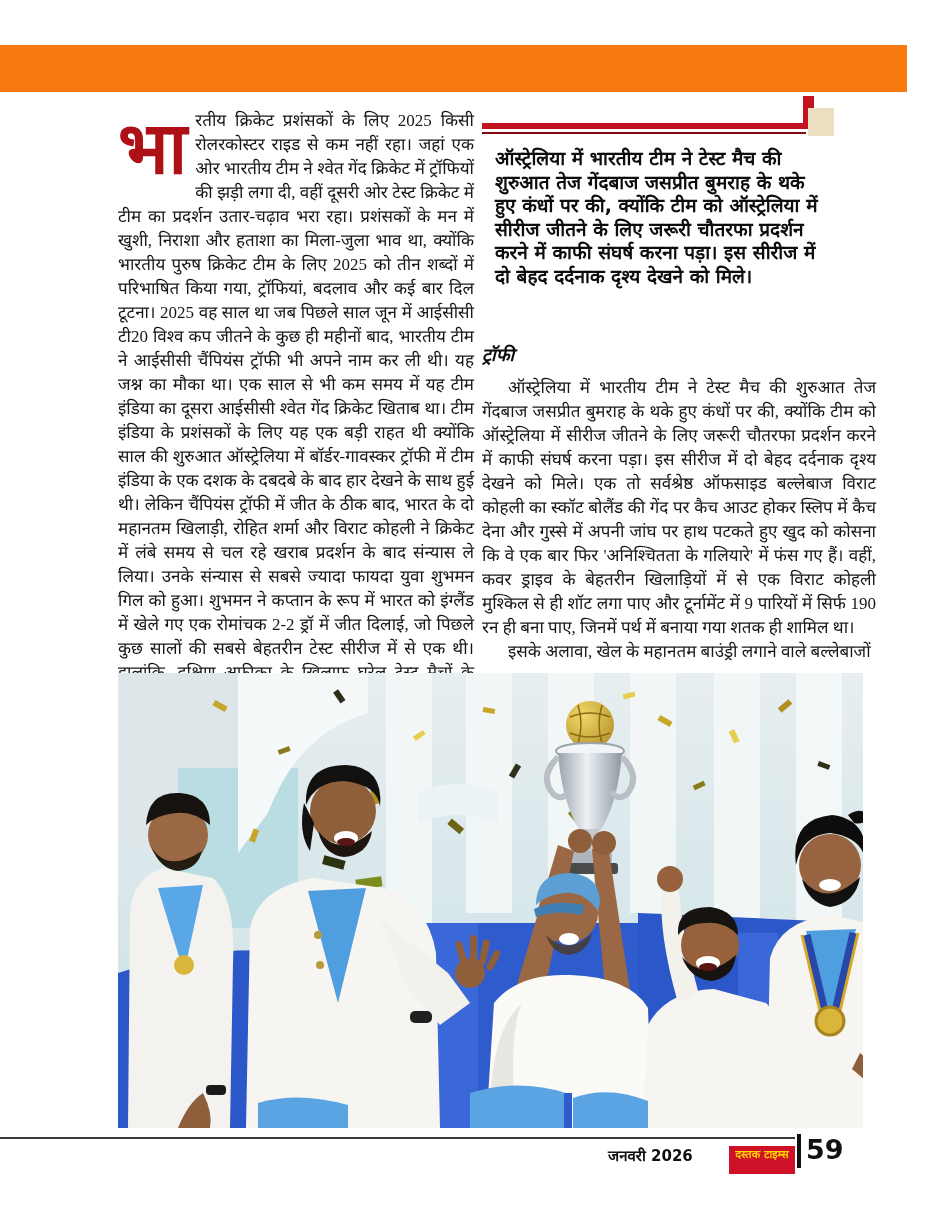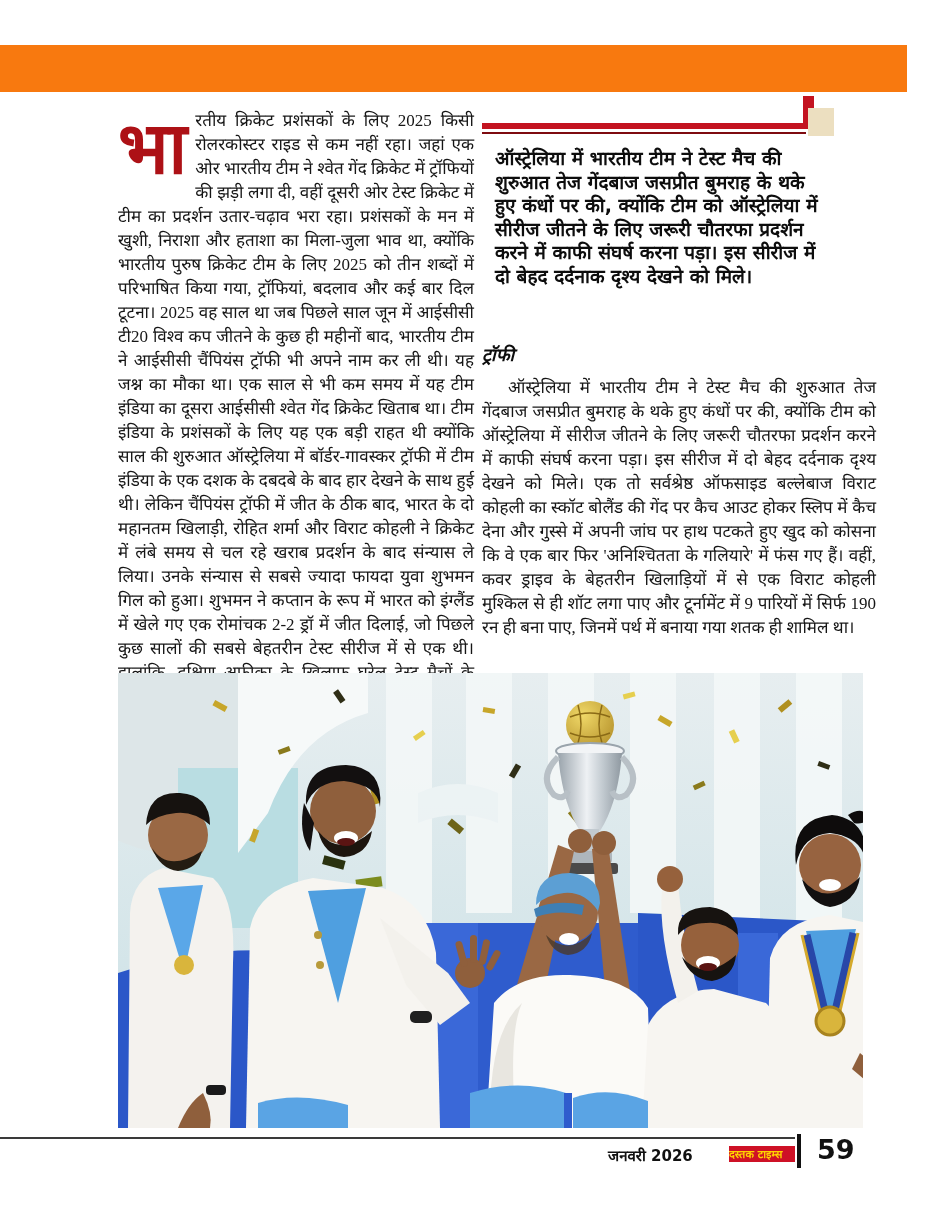--- a/index.html
+++ b/index.html
@@ -49,30 +49,29 @@
   .photo svg{display:block;}
 
   
   .footer-rule{position:absolute; left:0; top:1137px; width:795px; height:2px; background:#3a3a3a;}
   .footer-date{
     position:absolute; left:608px; top:1145px; width:112px; text-align:left;
     font-size:15px; font-weight:bold; color:#111;
     font-family:"DejaVu Sans","Liberation Sans",sans-serif;
   }
   .brand-badge{
-    position:absolute; left:729px; top:1146px; width:66px; height:16px;
+    position:absolute; left:729px; top:1146px; width:66px; height:28px;
     background:#CE1126; color:#FFD300; font-size:11px; font-weight:bold;
-    text-align:left; line-height:17px; overflow:hidden; white-space:nowrap;
+    text-align:center; line-height:17px; overflow:hidden; white-space:nowrap;
     font-family:"DejaVu Sans","Liberation Sans",sans-serif;
   }
   .footer-vbar{position:absolute; left:797px; top:1134px; width:4px; height:34px; background:#111;}
   .page-num{
     position:absolute; left:806px; top:1134px; font-size:27px; font-weight:800; color:#111;
     font-family:"DejaVu Sans","Liberation Sans",sans-serif;
-    margin-left:11px;
   }
 </style>
 </head>
 <body>
 
 <div class="page">
 
   <div class="top-bar"></div>
 
   <div class="col-left">
@@ -83,20 +82,21 @@
     <div class="orn-rule-thick"></div>
     <div class="orn-rule-thin"></div>
     <div class="orn-corner-red"></div>
     <div class="orn-corner-beige"></div>
 
     <p class="pullquote">ऑस्ट्रेलिया में भारतीय टीम ने टेस्ट मैच की शुरुआत तेज गेंदबाज जसप्रीत बुमराह के थके हुए कंधों पर की, क्योंकि टीम को ऑस्ट्रेलिया में सीरीज जीतने के लिए जरूरी चौतरफा प्रदर्शन करने में काफी संघर्ष करना पड़ा। इस सीरीज में दो बेहद दर्दनाक दृश्य देखने को मिले।</p>
 
     <h3 class="section-heading">ट्रॉफी</h3>
 
     <p class="body-text right-p1">ऑस्ट्रेलिया में भारतीय टीम ने टेस्ट मैच की शुरुआत तेज गेंदबाज जसप्रीत बुमराह के थके हुए कंधों पर की, क्योंकि टीम को ऑस्ट्रेलिया में सीरीज जीतने के लिए जरूरी चौतरफा प्रदर्शन करने में काफी संघर्ष करना पड़ा। इस सीरीज में दो बेहद दर्दनाक दृश्य देखने को मिले। एक तो सर्वश्रेष्ठ ऑफसाइड बल्लेबाज विराट कोहली का स्कॉट बोलैंड की गेंद पर कैच आउट होकर स्लिप में कैच देना और गुस्से में अपनी जांघ पर हाथ पटकते हुए खुद को कोसना कि वे एक बार फिर 'अनिश्चितता के गलियारे' में फंस गए हैं। वहीं, कवर ड्राइव के बेहतरीन खिलाड़ियों में से एक विराट कोहली मुश्किल से ही शॉट लगा पाए और टूर्नामेंट में 9 पारियों में सिर्फ 190 रन ही बना पाए, जिनमें पर्थ में बनाया गया शतक ही शामिल था।</p>
+    <p class="body-text right-p2">इसके अलावा, खेल के महानतम बाउंड्री लगाने वाले बल्लेबाजों</p>
   </div>
 
   <figure class="photo" role="img" aria-label="चैंपियंस ट्रॉफी उठाकर जश्न मनाती भारतीय क्रिकेट टीम">
     <svg width="745" height="455" viewBox="0 0 745 455" xmlns="http://www.w3.org/2000/svg">
       <defs>
         <linearGradient id="bgGrad" x1="0" y1="0" x2="0" y2="1">
           <stop offset="0" stop-color="#e7eef0"></stop>
             <stop offset="1" stop-color="#c9e0e5"></stop>
         </linearGradient>
         <linearGradient id="cupGrad" x1="0" y1="0" x2="1" y2="0">

